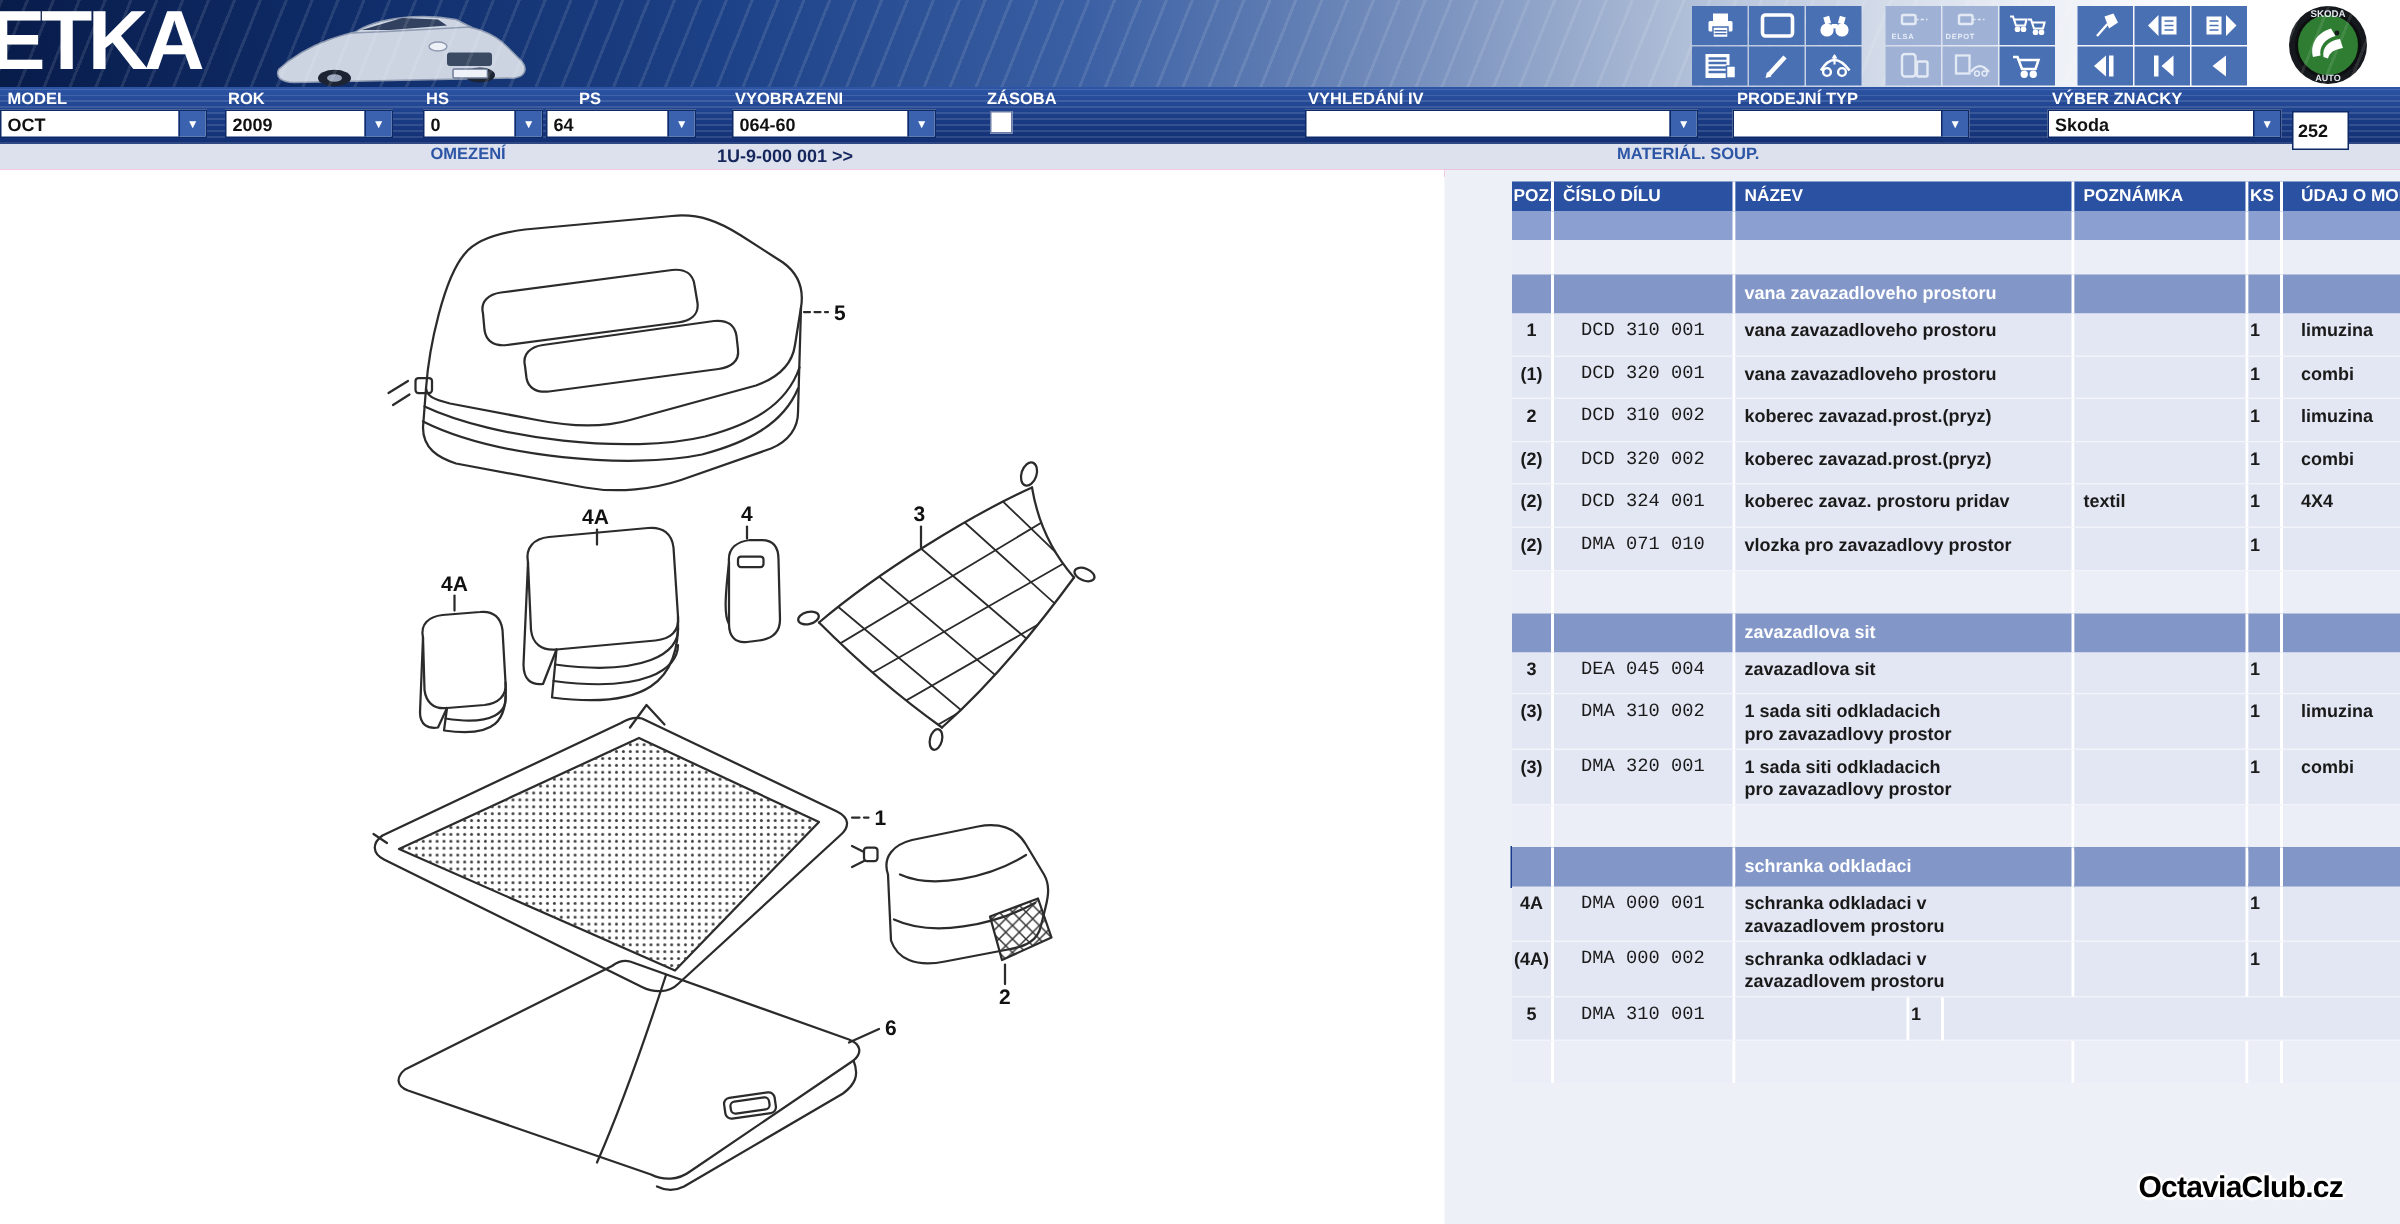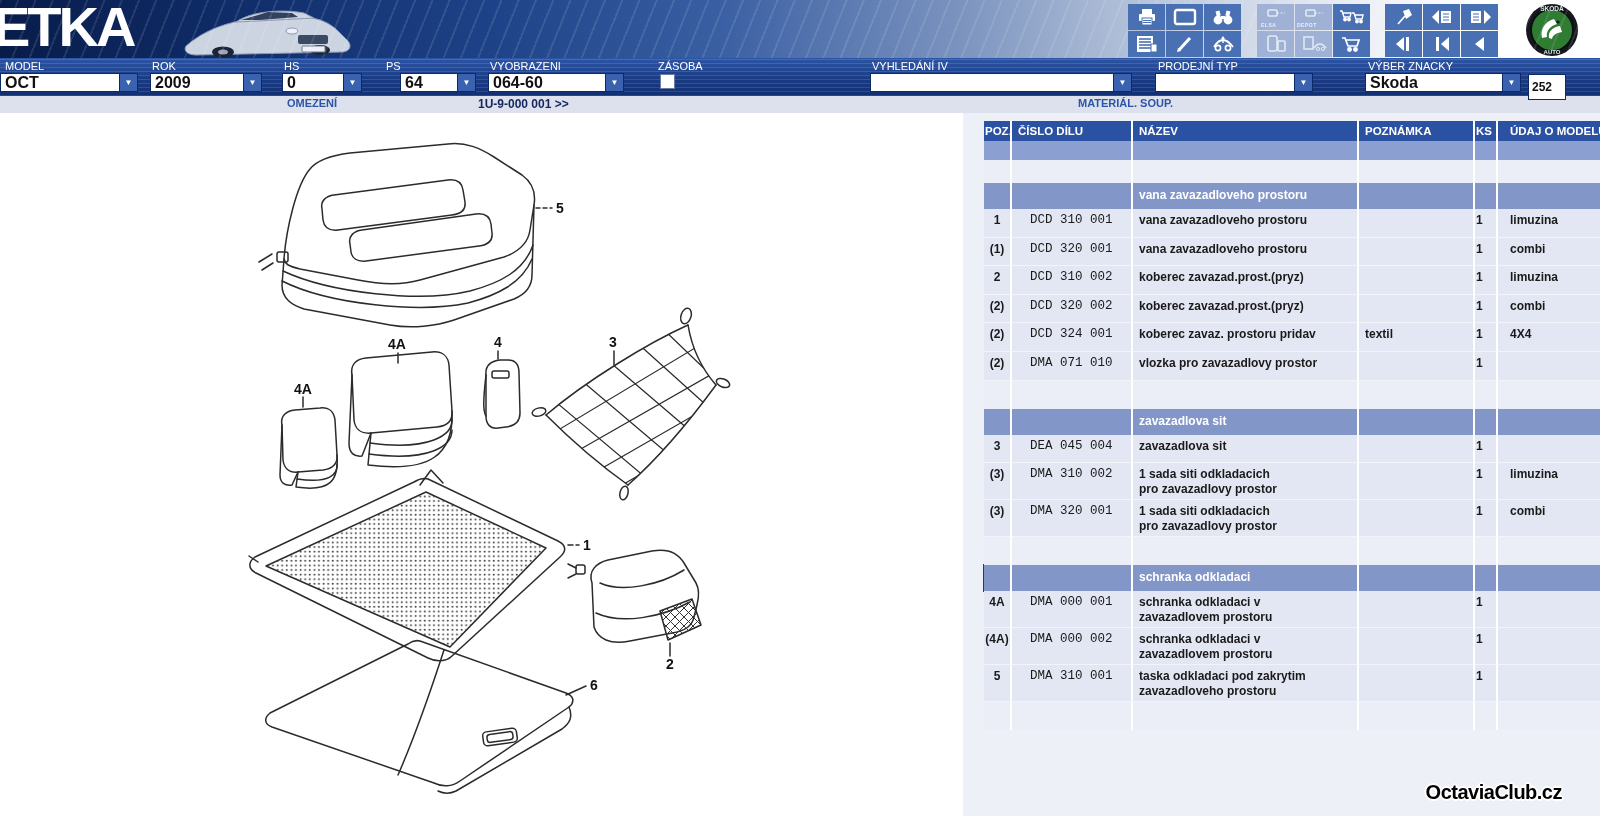--- a/index.html
+++ b/index.html
@@ -19,39 +19,39 @@
   .tile{background:#4a70b4;display:flex;align-items:center;justify-content:center;cursor:pointer;}
   .tile.faded{background:#9fb2d6;}
   .tile svg{display:block;}
   .tlabel{position:absolute;font-size:5px;color:#e8eef8;font-weight:700;letter-spacing:.5px;}
   .skoda{position:absolute;left:1524px;top:2px;}
   
   .filters{position:absolute;left:0;top:58px;width:1600px;height:38px;
     background:linear-gradient(180deg,#2d55a6 0%,#1a3c85 55%,#122f73 100%);}
   .filters::after{content:"";position:absolute;inset:0;
     background:repeating-linear-gradient(0deg,rgba(255,255,255,.12) 0 1px,transparent 1px 4px);pointer-events:none;}
-  .flabel{position:absolute;top:2px;color:#fff;font-size:11px;font-weight:400;white-space:nowrap;z-index:2;}
+  .flabel{position:absolute;top:2px;color:#fff;font-size:11px;font-weight:700;white-space:nowrap;z-index:2;}
   .combo{position:absolute;top:15px;height:19px;background:#fff;border:1px solid #0d2a66;
     display:flex;align-items:center;z-index:2;box-sizing:border-box;}
-  .combo .val{flex:1;font-size:16px;font-weight:700;color:#111;padding:0 4px;white-space:nowrap;overflow:hidden;}
+  .combo .val{flex:1;font-size:12px;font-weight:700;color:#111;padding:0 4px;white-space:nowrap;overflow:hidden;}
   .combo .arrow{width:17px;height:100%;background:#3a62ae;border-left:1px solid #0d2a66;color:#fff;
     font-size:8px;display:flex;align-items:center;justify-content:center;cursor:pointer;}
   .checkbox{position:absolute;top:16px;width:13px;height:13px;background:#fff;border:1px solid #6b7da6;z-index:2;cursor:pointer;}
   .countbox{position:absolute;top:16px;height:16px;background:#fff;border:1px solid #0d2a66;
     font-size:12px;font-weight:700;color:#111;padding:4px 3px;z-index:2;display:flex;align-items:center;}
   
   .subbar{position:absolute;left:0;top:96px;width:1600px;height:17px;background:#dce1ed;
     border-bottom:5px solid #ec4899;}
   .sublink{position:absolute;top:1px;font-size:11px;font-weight:700;color:#2d55a5;cursor:pointer;white-space:nowrap;}
   .subref{position:absolute;top:1px;font-size:12px;font-weight:700;color:#15265c;cursor:pointer;white-space:nowrap;}
   
   .canvas{position:absolute;left:0;top:113px;width:963px;height:703px;background:#fff;}
   .rightpanel{position:absolute;left:963px;top:113px;width:637px;height:703px;background:#edf0f7;}
   .ptable{position:absolute;left:21px;top:8px;width:616px;}
-  .trow{display:flex;min-height:28.6px;}
+  .trow{display:flex;min-height:28.6px;margin-left:24px;}
   .c{box-sizing:border-box;border-right:2px solid #fff;padding:4px 6px 3px 6px;
      font-size:12px;font-weight:700;color:#1a1a1a;line-height:14.5px;}
   .c:last-child{border-right:none;}
   .c-pos{width:28px;text-align:center;padding-left:1px;padding-right:1px;}
   .c-cislo{width:121px;font-family:"Liberation Mono",monospace;font-weight:500;font-size:12.5px;padding-left:18px;}
   .c-nazev{width:226px;white-space:pre-line;}
   .c-pozn{width:116px;}
   .c-ks{width:23px;text-align:center;padding-left:1px;padding-right:15px;}
   .c-udaj{width:102px;flex:1;padding-left:12px;}
   .row-head{height:20px;min-height:20px;}
@@ -262,21 +262,21 @@
     <span class="arrow">▼</span>
   </div>
   <div class="combo" style="left:150px;width:112px">
     <span class="val">2009</span>
     <span class="arrow">▼</span>
   </div>
   <div class="combo" style="left:282px;width:80px">
     <span class="val">0</span>
     <span class="arrow">▼</span>
   </div>
-  <div class="combo" style="left:400px;width:76px">
+  <div class="combo" style="left:364px;width:100px">
     <span class="val">64</span>
     <span class="arrow">▼</span>
   </div>
   <div class="combo" style="left:488px;width:136px">
     <span class="val">064-60</span>
     <span class="arrow">▼</span>
   </div>
   <div class="checkbox" style="left:660px"></div>
   <div class="combo" style="left:870px;width:262px">
     <span class="val"></span>
@@ -561,22 +561,20 @@
     <div class="c c-cislo">DMA 000 002</div>
     <div class="c c-nazev">schranka odkladaci v
 zavazadlovem prostoru</div>
     <div class="c c-pozn"></div>
     <div class="c c-ks">1</div>
     <div class="c c-udaj"></div>
   </div>
         <div class="trow row-part">
     <div class="c c-pos">5</div>
     <div class="c c-cislo">DMA 310 001</div>
-    <div class="c c-nazev">taska odkladaci pod zakrytim
-zavazadloveho prostoru</div>
     <div class="c c-pozn"></div>
     <div class="c c-ks">1</div>
     <div class="c c-udaj"></div>
   </div>
         <div class="trow row-blank2">
     <div class="c c-pos"></div>
     <div class="c c-cislo"></div>
     <div class="c c-nazev"></div>
     <div class="c c-pozn"></div>
     <div class="c c-ks"></div>

